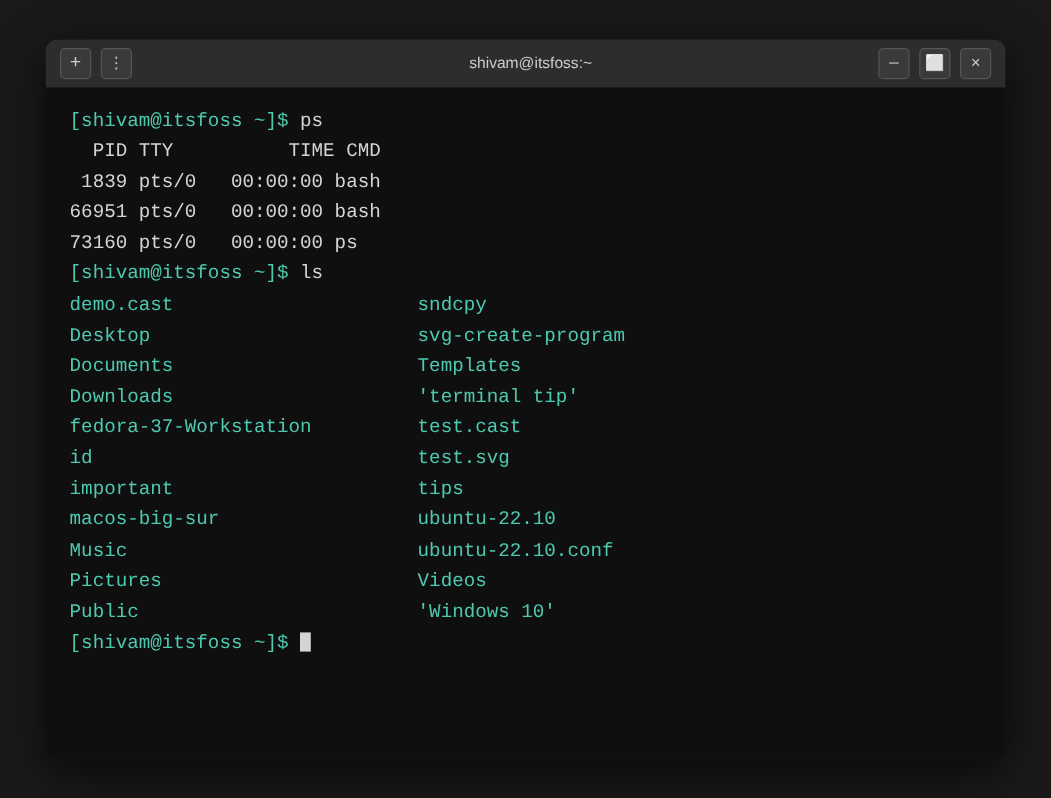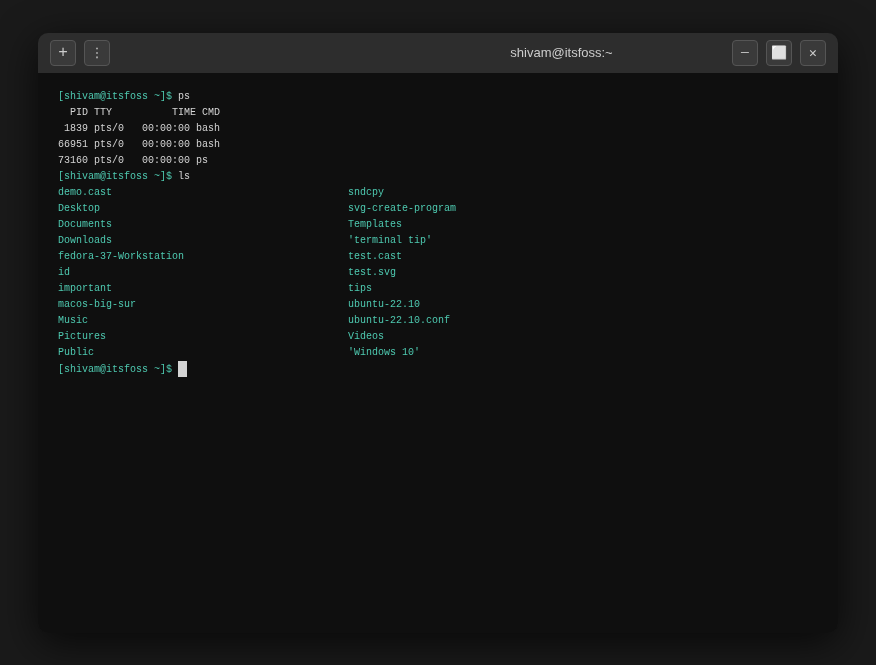--- a/index.html
+++ b/index.html
@@ -24,21 +24,20 @@
       align-items: center;
       justify-content: space-between;
       padding: 0 12px;
       height: 40px;
     }
     .titlebar-title {
       color: #cccccc;
       font-size: 13px;
       font-family: sans-serif;
       flex: 1;
-      text-align: center;
     }
     .titlebar-controls {
       display: flex;
       gap: 8px;
       align-items: center;
     }
     .titlebar-left {
       display: flex;
       gap: 8px;
       align-items: center;
@@ -78,21 +77,21 @@
       height: 16px;
       background: #d4d4d4;
       vertical-align: middle;
       animation: blink 1s step-end infinite;
     }
     @keyframes blink {
       50% { opacity: 0; }
     }
     pre {
       font-family: 'Courier New', Courier, monospace;
-      font-size: 10px;
+      font-size: 16px;
       line-height: 1.6;
       white-space: pre;
     }
   </style>
 </head>
 <body>
 
 <div class="window">
   <div class="titlebar">
     <div class="titlebar-left">

